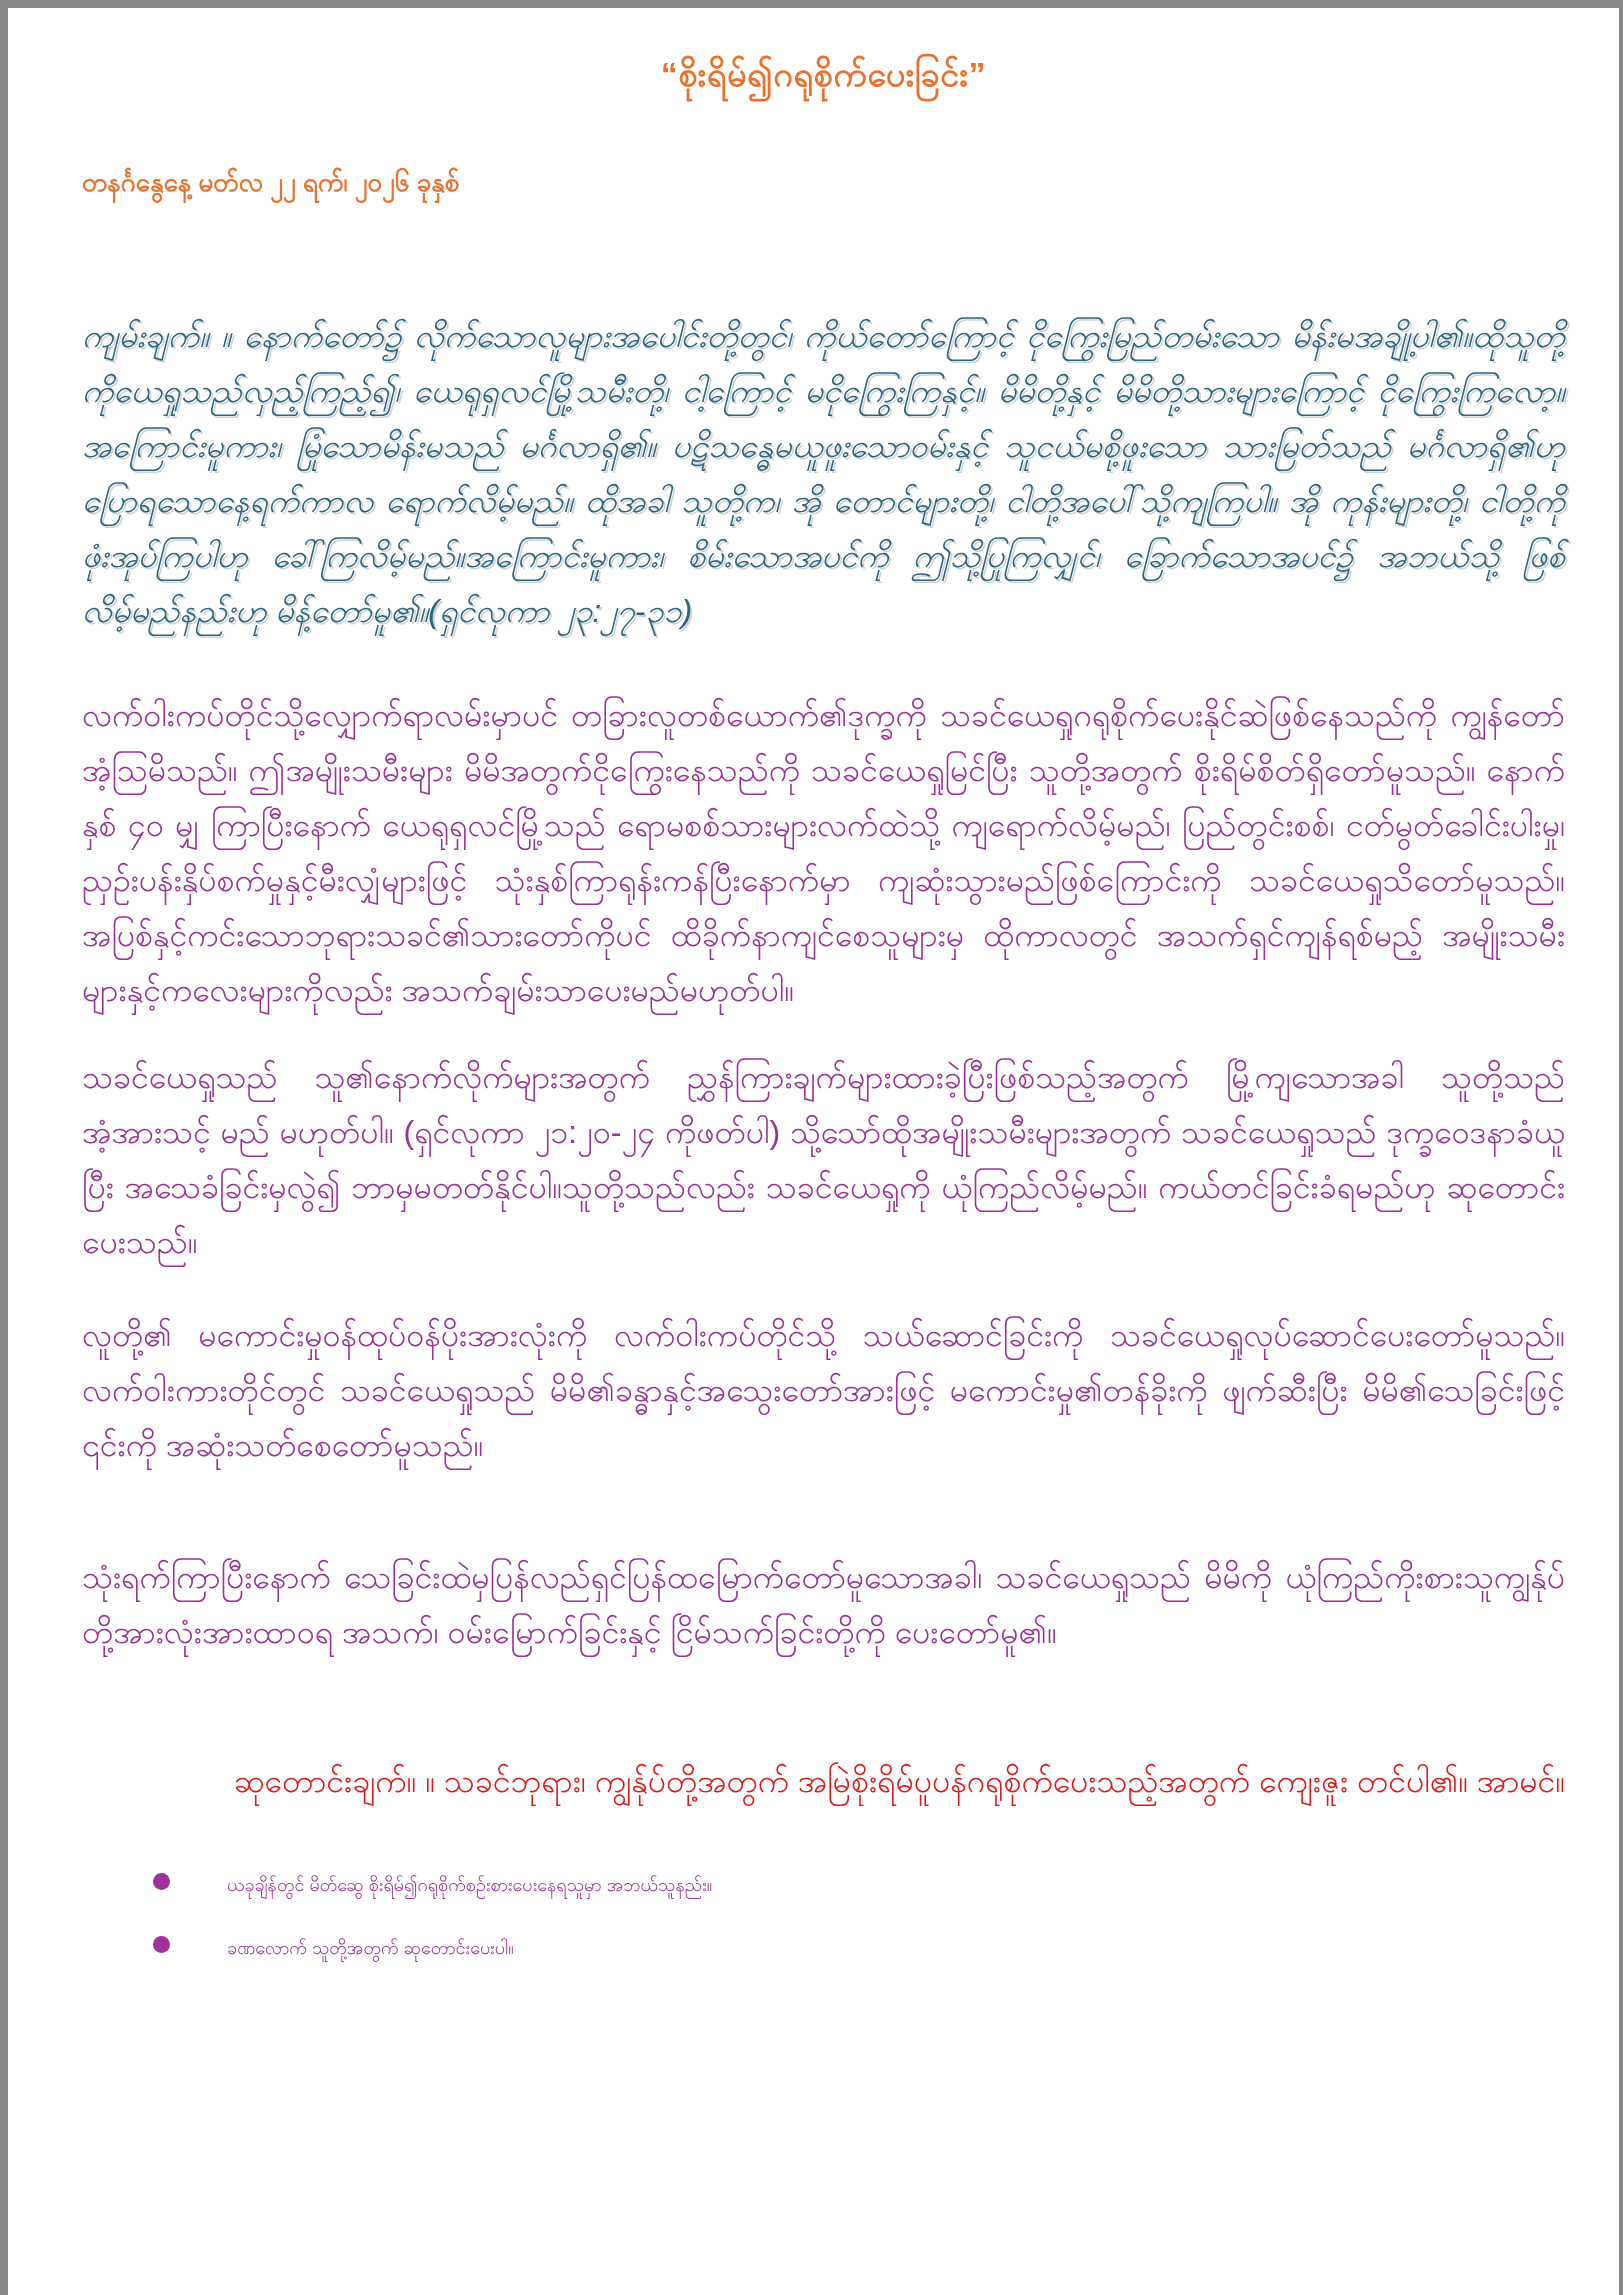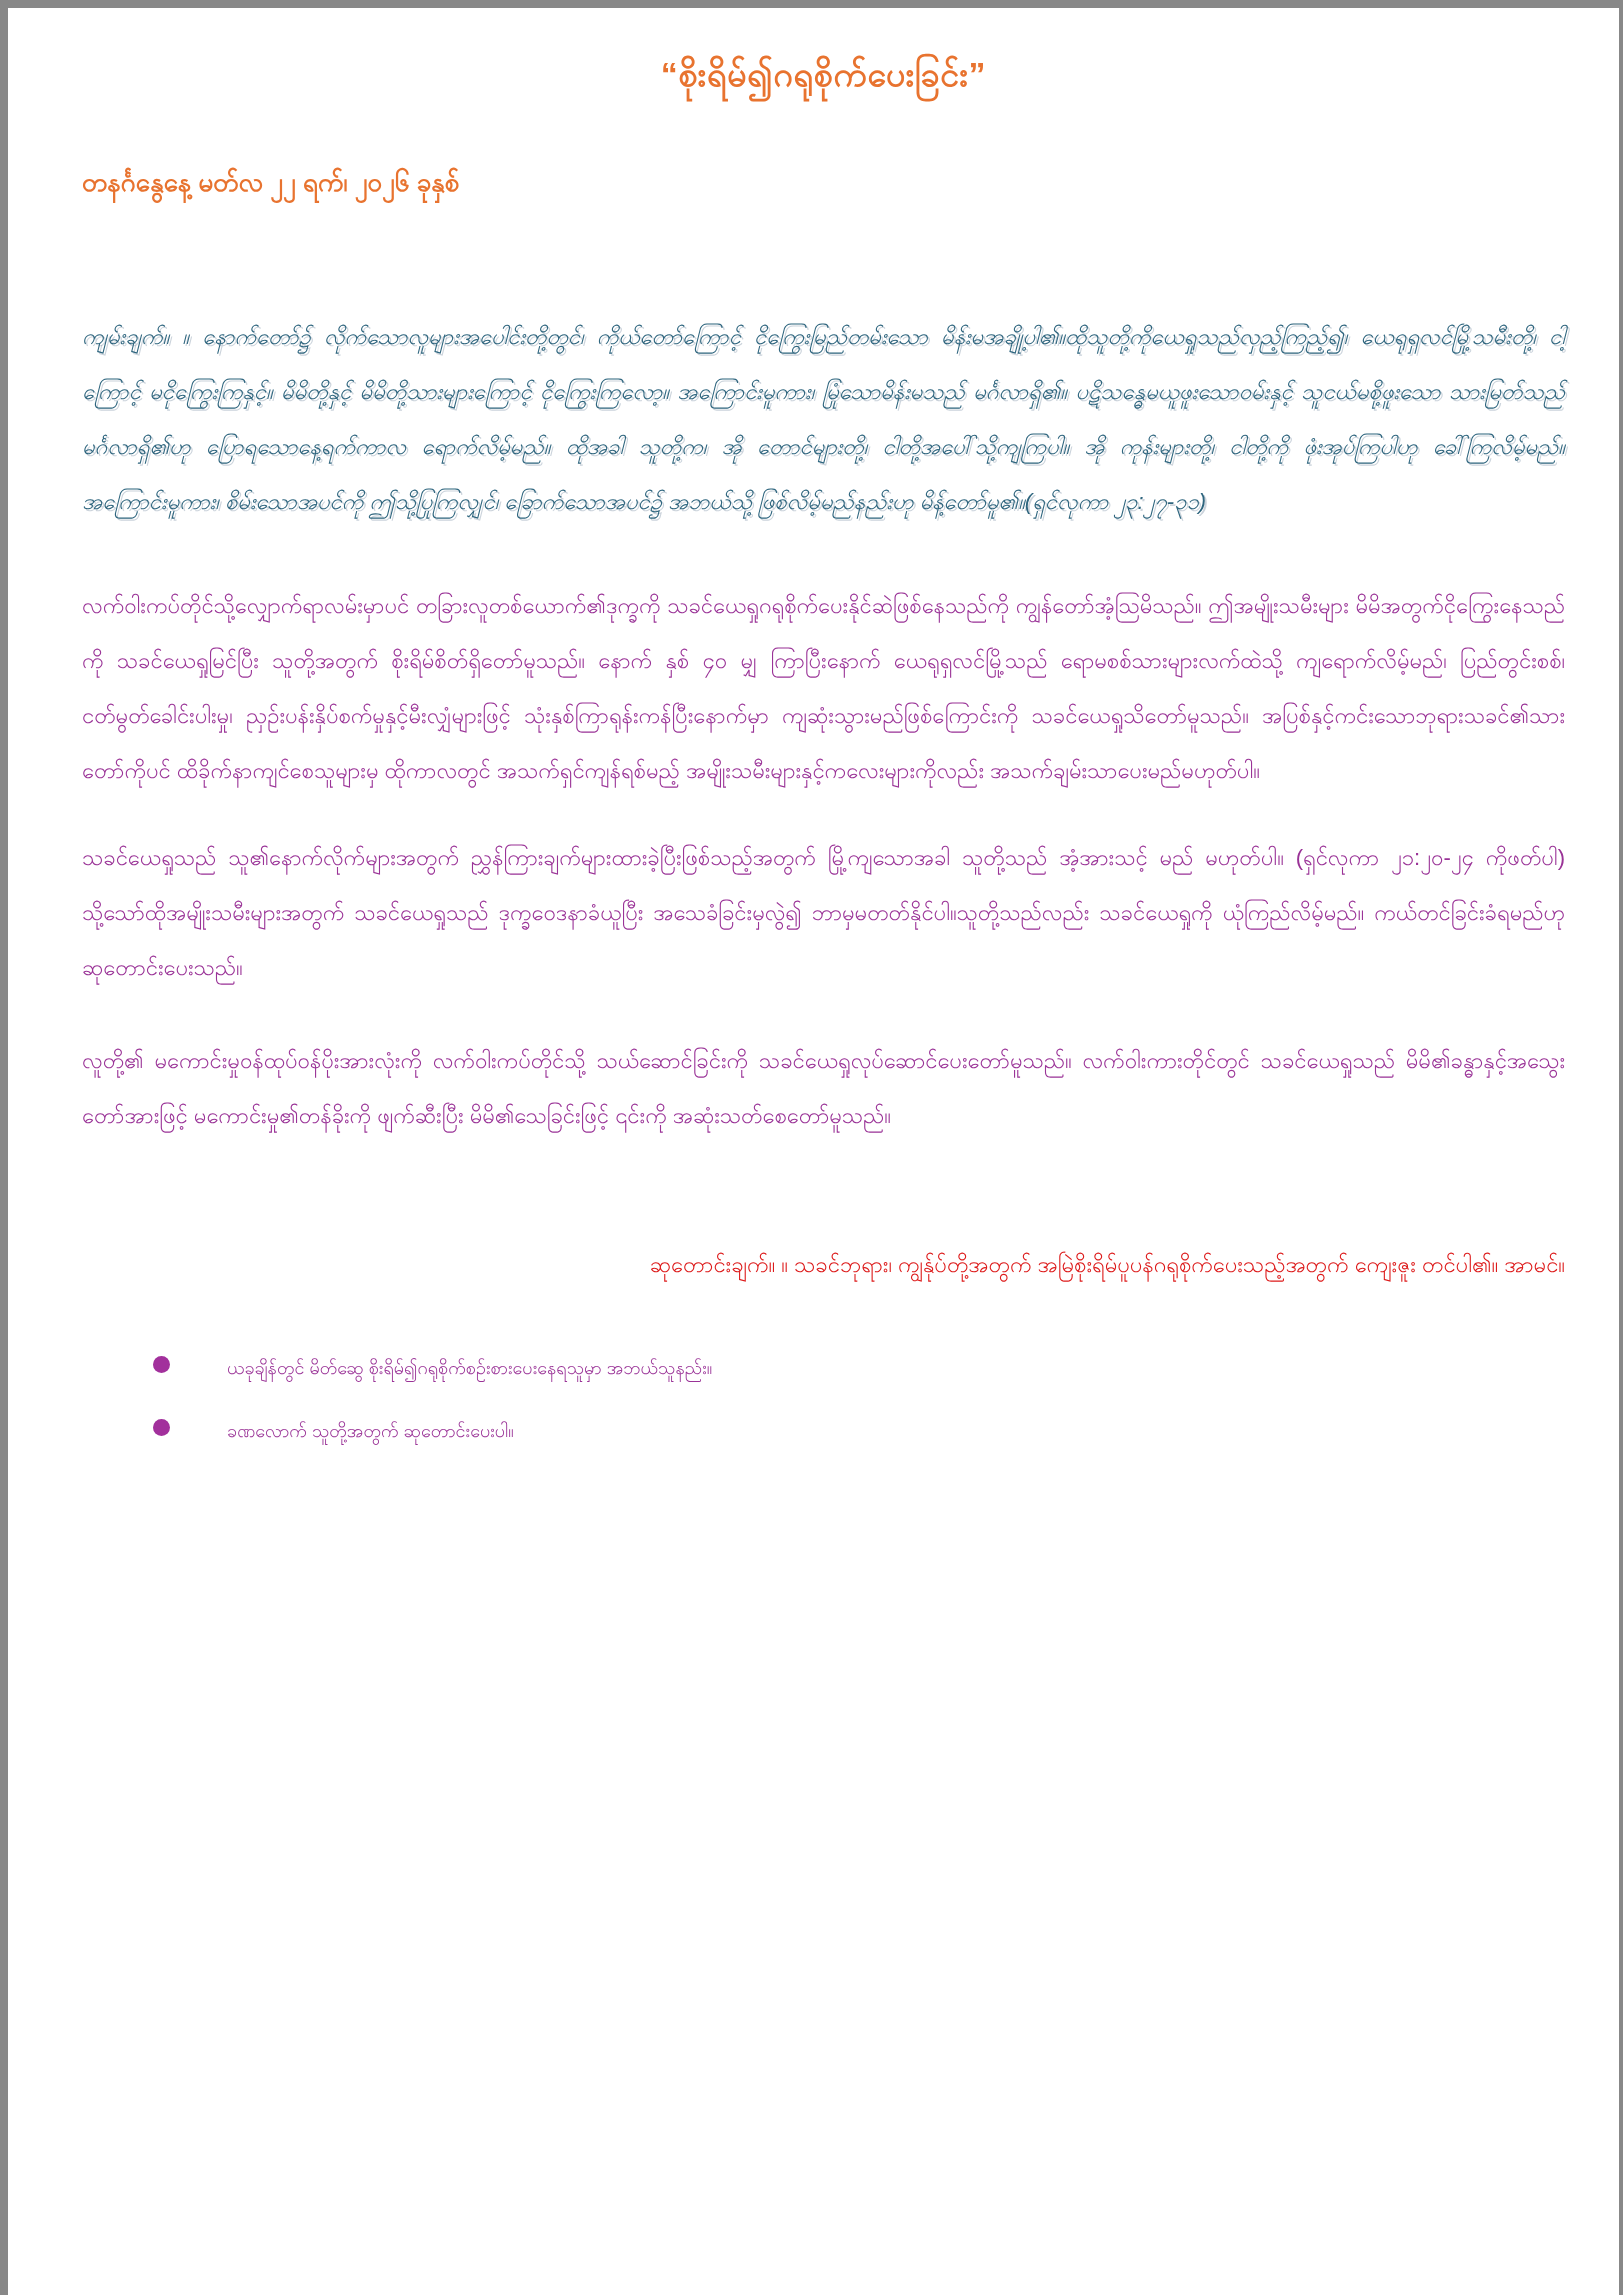--- a/index.html
+++ b/index.html
@@ -34,21 +34,21 @@
     letter-spacing:0.7px;
   }
   .doc-date{
     text-align:left;
     color:var(--orange);
     font-size:26px;
     font-weight:bold;
     margin-top:54px;
   }
   .para{
-    font-size:22px;
+    font-size:32px;
     line-height:55px;
     text-align:justify;
     text-justify:inter-word;
   }
   .scripture{
     margin-top:97px;
     color:var(--teal);
     font-style:italic;
     text-shadow:2px 2px 0 rgba(125,145,165,0.40);
   }
@@ -101,20 +101,21 @@
     <div class="doc-date">တနင်္ဂနွေနေ့ မတ်လ ၂၂ ရက်၊ ၂၀၂၆ ခုနှစ်</div>
 
     <p class="para scripture">ကျမ်းချက်။ ။ နောက်တော်၌ လိုက်သောလူများအပေါင်းတို့တွင်၊ ကိုယ်တော်ကြောင့် ငိုကြွေးမြည်တမ်းသော မိန်းမအချို့ပါ၏။ထိုသူတို့ကိုယေရှုသည်လှည့်ကြည့်၍၊ ယေရုရှလင်မြို့သမီးတို့၊ ငါ့ကြောင့် မငိုကြွေးကြနှင့်။ မိမိတို့နှင့် မိမိတို့သားများကြောင့် ငိုကြွေးကြလော့။ အကြောင်းမူကား၊ မြုံသောမိန်းမသည် မင်္ဂလာရှိ၏။ ပဋိသန္ဓေမယူဖူးသောဝမ်းနှင့် သူငယ်မစို့ဖူးသော သားမြတ်သည် မင်္ဂလာရှိ၏ဟု ပြောရသောနေ့ရက်ကာလ ရောက်လိမ့်မည်။ ထိုအခါ သူတို့က၊ အို တောင်များတို့၊ ငါတို့အပေါ်သို့ကျကြပါ။ အို ကုန်းများတို့၊ ငါတို့ကို ဖုံးအုပ်ကြပါဟု ခေါ်ကြလိမ့်မည်။အကြောင်းမူကား၊ စိမ်းသောအပင်ကို ဤသို့ပြုကြလျှင်၊ ခြောက်သောအပင်၌ အဘယ်သို့ ဖြစ်လိမ့်မည်နည်းဟု မိန့်တော်မူ၏။(ရှင်လုကာ ၂၃:၂၇-၃၁)</p>
 
     <p class="para body-para p2">လက်ဝါးကပ်တိုင်သို့လျှောက်ရာလမ်းမှာပင် တခြားလူတစ်ယောက်၏ဒုက္ခကို သခင်ယေရှုဂရုစိုက်ပေးနိုင်ဆဲဖြစ်နေသည်ကို ကျွန်တော်အံ့သြမိသည်။ ဤအမျိုးသမီးများ မိမိအတွက်ငိုကြွေးနေသည်ကို သခင်ယေရှုမြင်ပြီး သူတို့အတွက် စိုးရိမ်စိတ်ရှိတော်မူသည်။ နောက် နှစ် ၄၀ မျှ ကြာပြီးနောက် ယေရုရှလင်မြို့သည် ရောမစစ်သားများလက်ထဲသို့ ကျရောက်လိမ့်မည်၊ ပြည်တွင်းစစ်၊ ငတ်မွတ်ခေါင်းပါးမှု၊ ညှဉ်းပန်းနှိပ်စက်မှုနှင့်မီးလျှံများဖြင့် သုံးနှစ်ကြာရုန်းကန်ပြီးနောက်မှာ ကျဆုံးသွားမည်ဖြစ်ကြောင်းကို သခင်ယေရှုသိတော်မူသည်။ အပြစ်နှင့်ကင်းသောဘုရားသခင်၏သားတော်ကိုပင် ထိခိုက်နာကျင်စေသူများမှ ထိုကာလတွင် အသက်ရှင်ကျန်ရစ်မည့် အမျိုးသမီးများနှင့်ကလေးများကိုလည်း အသက်ချမ်းသာပေးမည်မဟုတ်ပါ။</p>
 
     <p class="para body-para p3">သခင်ယေရှုသည် သူ၏နောက်လိုက်များအတွက် ညွှန်ကြားချက်များထားခဲ့ပြီးဖြစ်သည့်အတွက် မြို့ကျသောအခါ သူတို့သည် အံ့အားသင့် မည် မဟုတ်ပါ။ (ရှင်လုကာ ၂၁:၂၀-၂၄ ကိုဖတ်ပါ) သို့သော်ထိုအမျိုးသမီးများအတွက် သခင်ယေရှုသည် ဒုက္ခဝေဒနာခံယူပြီး အသေခံခြင်းမှလွဲ၍ ဘာမှမတတ်နိုင်ပါ။သူတို့သည်လည်း သခင်ယေရှုကို ယုံကြည်လိမ့်မည်။ ကယ်တင်ခြင်းခံရမည်ဟု ဆုတောင်းပေးသည်။</p>
 
     <p class="para body-para p4">လူတို့၏ မကောင်းမှုဝန်ထုပ်ဝန်ပိုးအားလုံးကို လက်ဝါးကပ်တိုင်သို့ သယ်ဆောင်ခြင်းကို သခင်ယေရှုလုပ်ဆောင်ပေးတော်မူသည်။ လက်ဝါးကားတိုင်တွင် သခင်ယေရှုသည် မိမိ၏ခန္ဓာနှင့်အသွေးတော်အားဖြင့် မကောင်းမှု၏တန်ခိုးကို ဖျက်ဆီးပြီး မိမိ၏သေခြင်းဖြင့် ၎င်းကို အဆုံးသတ်စေတော်မူသည်။</p>
 
+    <p class="para body-para p5">သုံးရက်ကြာပြီးနောက် သေခြင်းထဲမှပြန်လည်ရှင်ပြန်ထမြောက်တော်မူသောအခါ၊ သခင်ယေရှုသည် မိမိကို ယုံကြည်ကိုးစားသူကျွန်ုပ်တို့အားလုံးအားထာဝရ အသက်၊ ဝမ်းမြောက်ခြင်းနှင့် ငြိမ်သက်ခြင်းတို့ကို ပေးတော်မူ၏။</p>
 
     <p class="para prayer">ဆုတောင်းချက်။ ။ သခင်ဘုရား၊ ကျွန်ုပ်တို့အတွက် အမြဲစိုးရိမ်ပူပန်ဂရုစိုက်ပေးသည့်အတွက် ကျေးဇူး တင်ပါ၏။ အာမင်။</p>
 
 
     <ul class="q-list">
       <li class="q-item">
         <span class="bullet-dot"></span>
         <span>ယခုချိန်တွင် မိတ်ဆွေ စိုးရိမ်၍ဂရုစိုက်စဉ်းစားပေးနေရသူမှာ အဘယ်သူနည်း။</span>
       </li>
       <li class="q-item">

